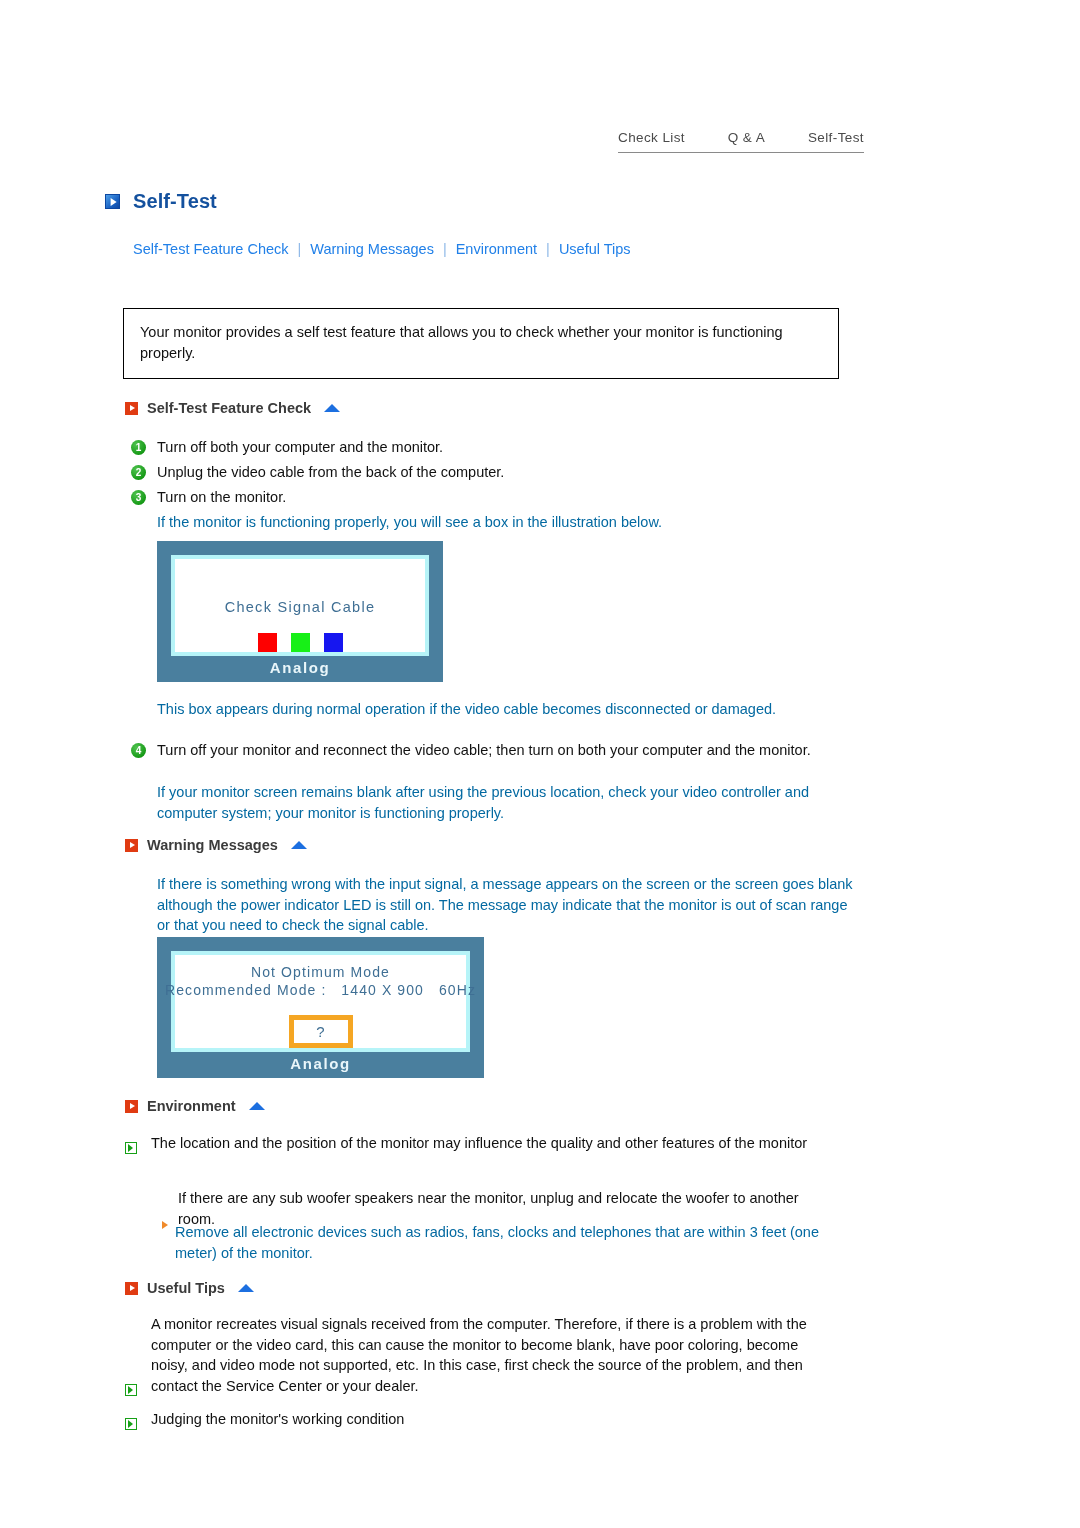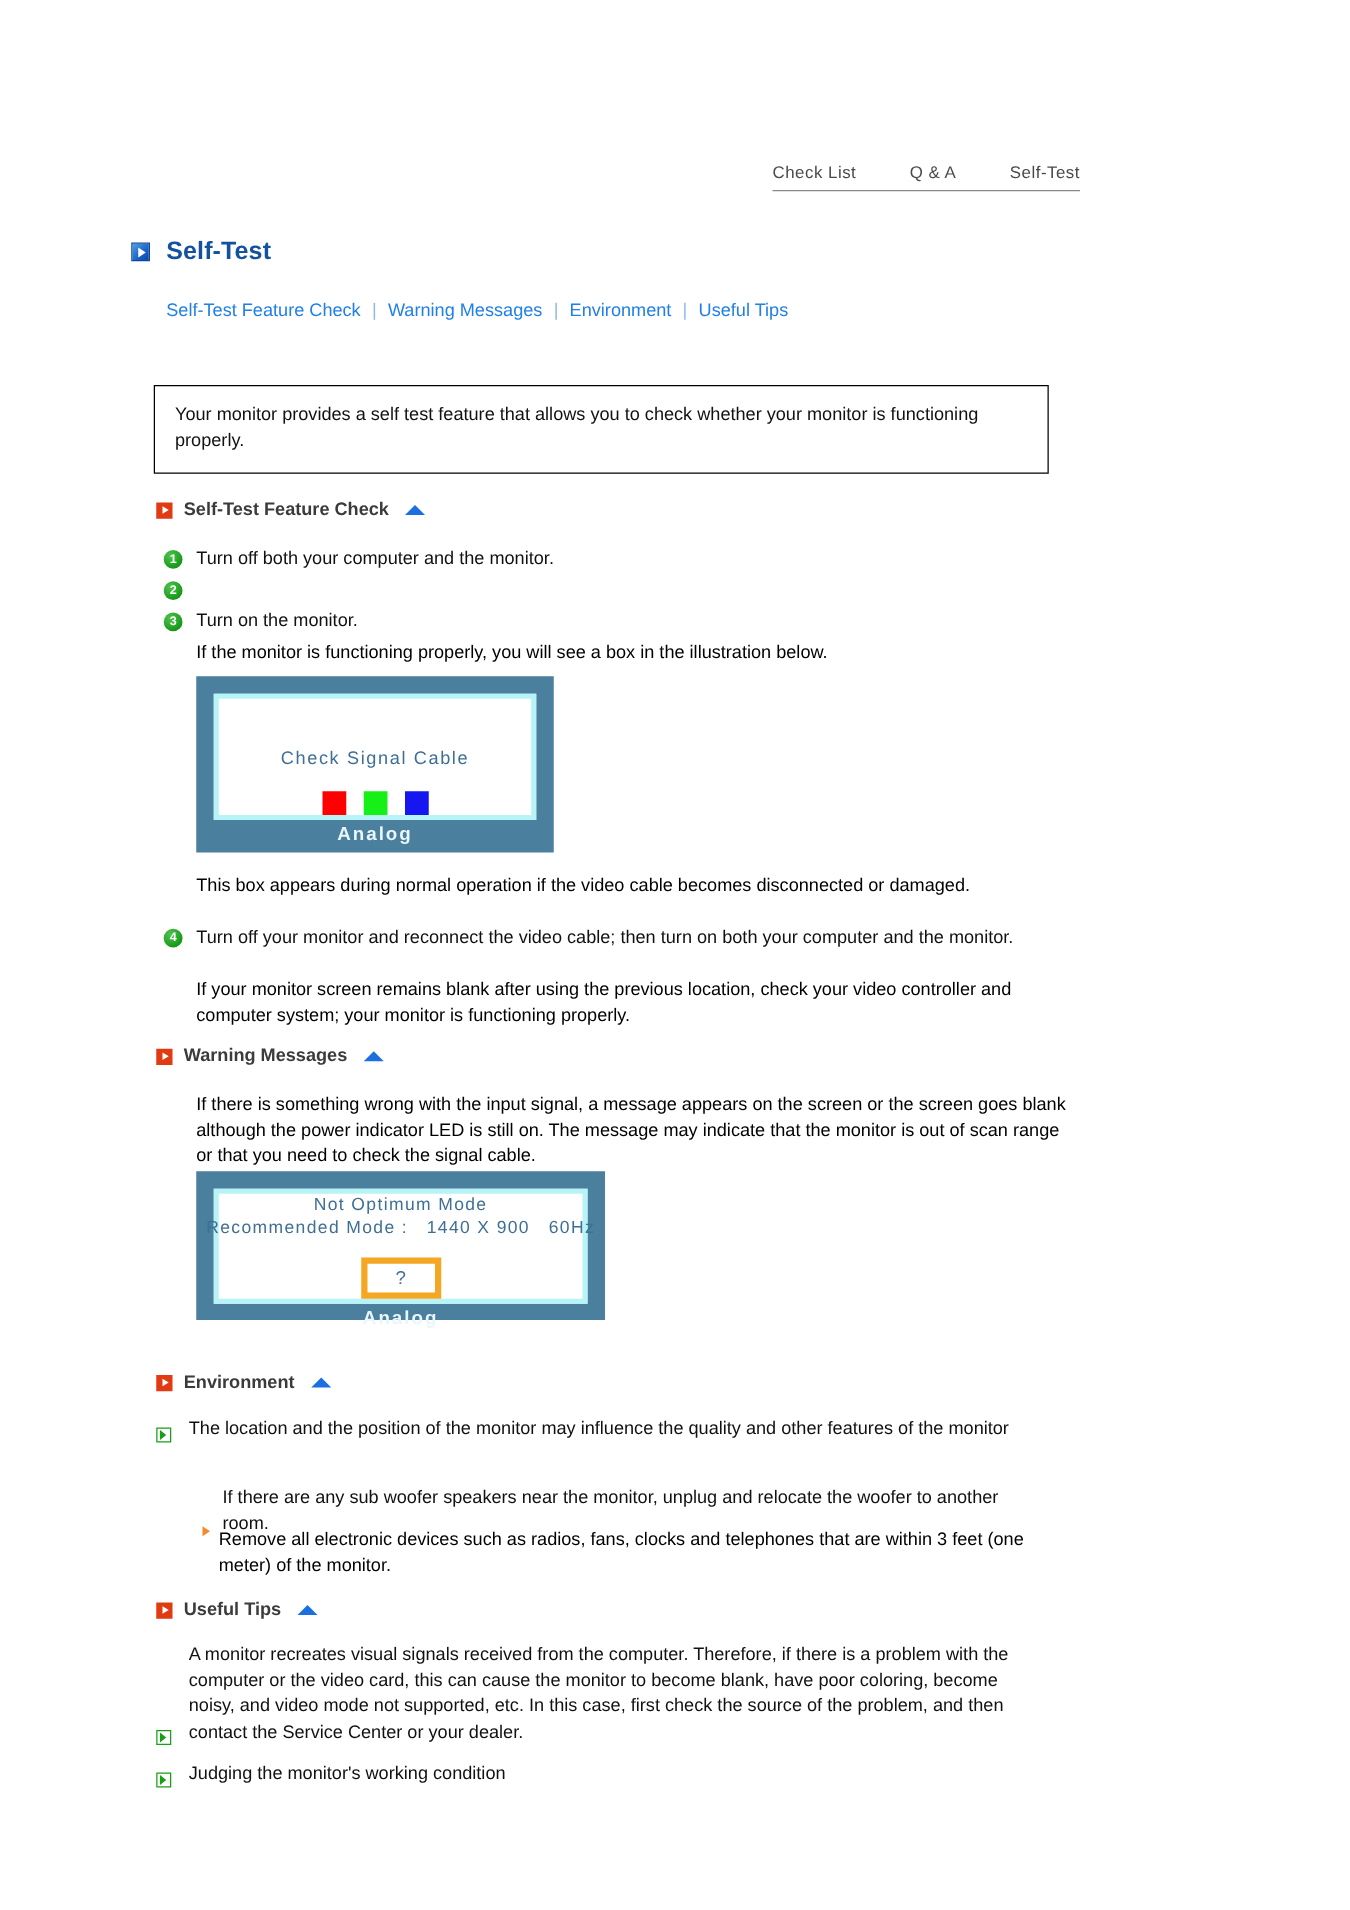--- a/index.html
+++ b/index.html
@@ -160,21 +160,21 @@
     text-align: center;
     flex: none;
     margin-top: 3px;
     font-family: "Liberation Sans", sans-serif;
   }
 
   .plain-para {
     position: absolute;
     font-size: 14.5px;
     line-height: 1.42;
-    color: #000000;
+    color: #0369a1;
   }
 
   
   .gbullet-row {
     position: absolute;
     display: flex;
     align-items: flex-end;
     gap: 14px;
     font-size: 14.5px;
     line-height: 1.42;
@@ -327,20 +327,21 @@
   <span>Self-Test Feature Check</span>
   <span class="up-tri"></span>
 </div>
 
 <div class="step" style="left:131px; top:437px; width:700px;">
   <span class="num-badge">1</span>
   <span>Turn off both your computer and the monitor.</span>
 </div>
 <div class="step" style="left:131px; top:462px; width:700px;">
   <span class="num-badge">2</span>
+  <span>Unplug the video cable from the back of the computer.</span>
 </div>
 <div class="step" style="left:131px; top:487px; width:700px;">
   <span class="num-badge">3</span>
   <span>Turn on the monitor.</span>
 </div>
 
 <div class="plain-para" style="left:157px; top:512px; width:700px;">If the monitor is functioning properly, you will see a box in the illustration below.</div>
 
 <div class="monitor" style="left:157px; top:541px; width:286px; height:141px;">
   <div class="screen">
@@ -366,21 +367,21 @@
 <div class="section-head" style="left:125px; top:837px;">
   <span class="sq-icon red">
       <i class="tri"></i>
     </span>
   <span>Warning Messages</span>
   <span class="up-tri"></span>
 </div>
 
 <div class="plain-para" style="left:157px; top:874px; width:700px;">If there is something wrong with the input signal, a message appears on the screen or the screen goes blank although the power indicator LED is still on. The message may indicate that the monitor is out of scan range or that you need to check the signal cable.</div>
 
-<div class="monitor" style="left:157px; top:937px; width:327px; height:119px;">
+<div class="monitor" style="left:157px; top:937px; width:327px; height:141px;">
   <div class="screen">
     <div class="osd-line1">Not Optimum Mode</div>
     <div class="osd-line2">Recommended Mode :   1440 X 900   60Hz</div>
     <div class="q-box">
       <span>?</span>
     </div>
   </div>
   <div class="analog">Analog</div>
 </div>
 

